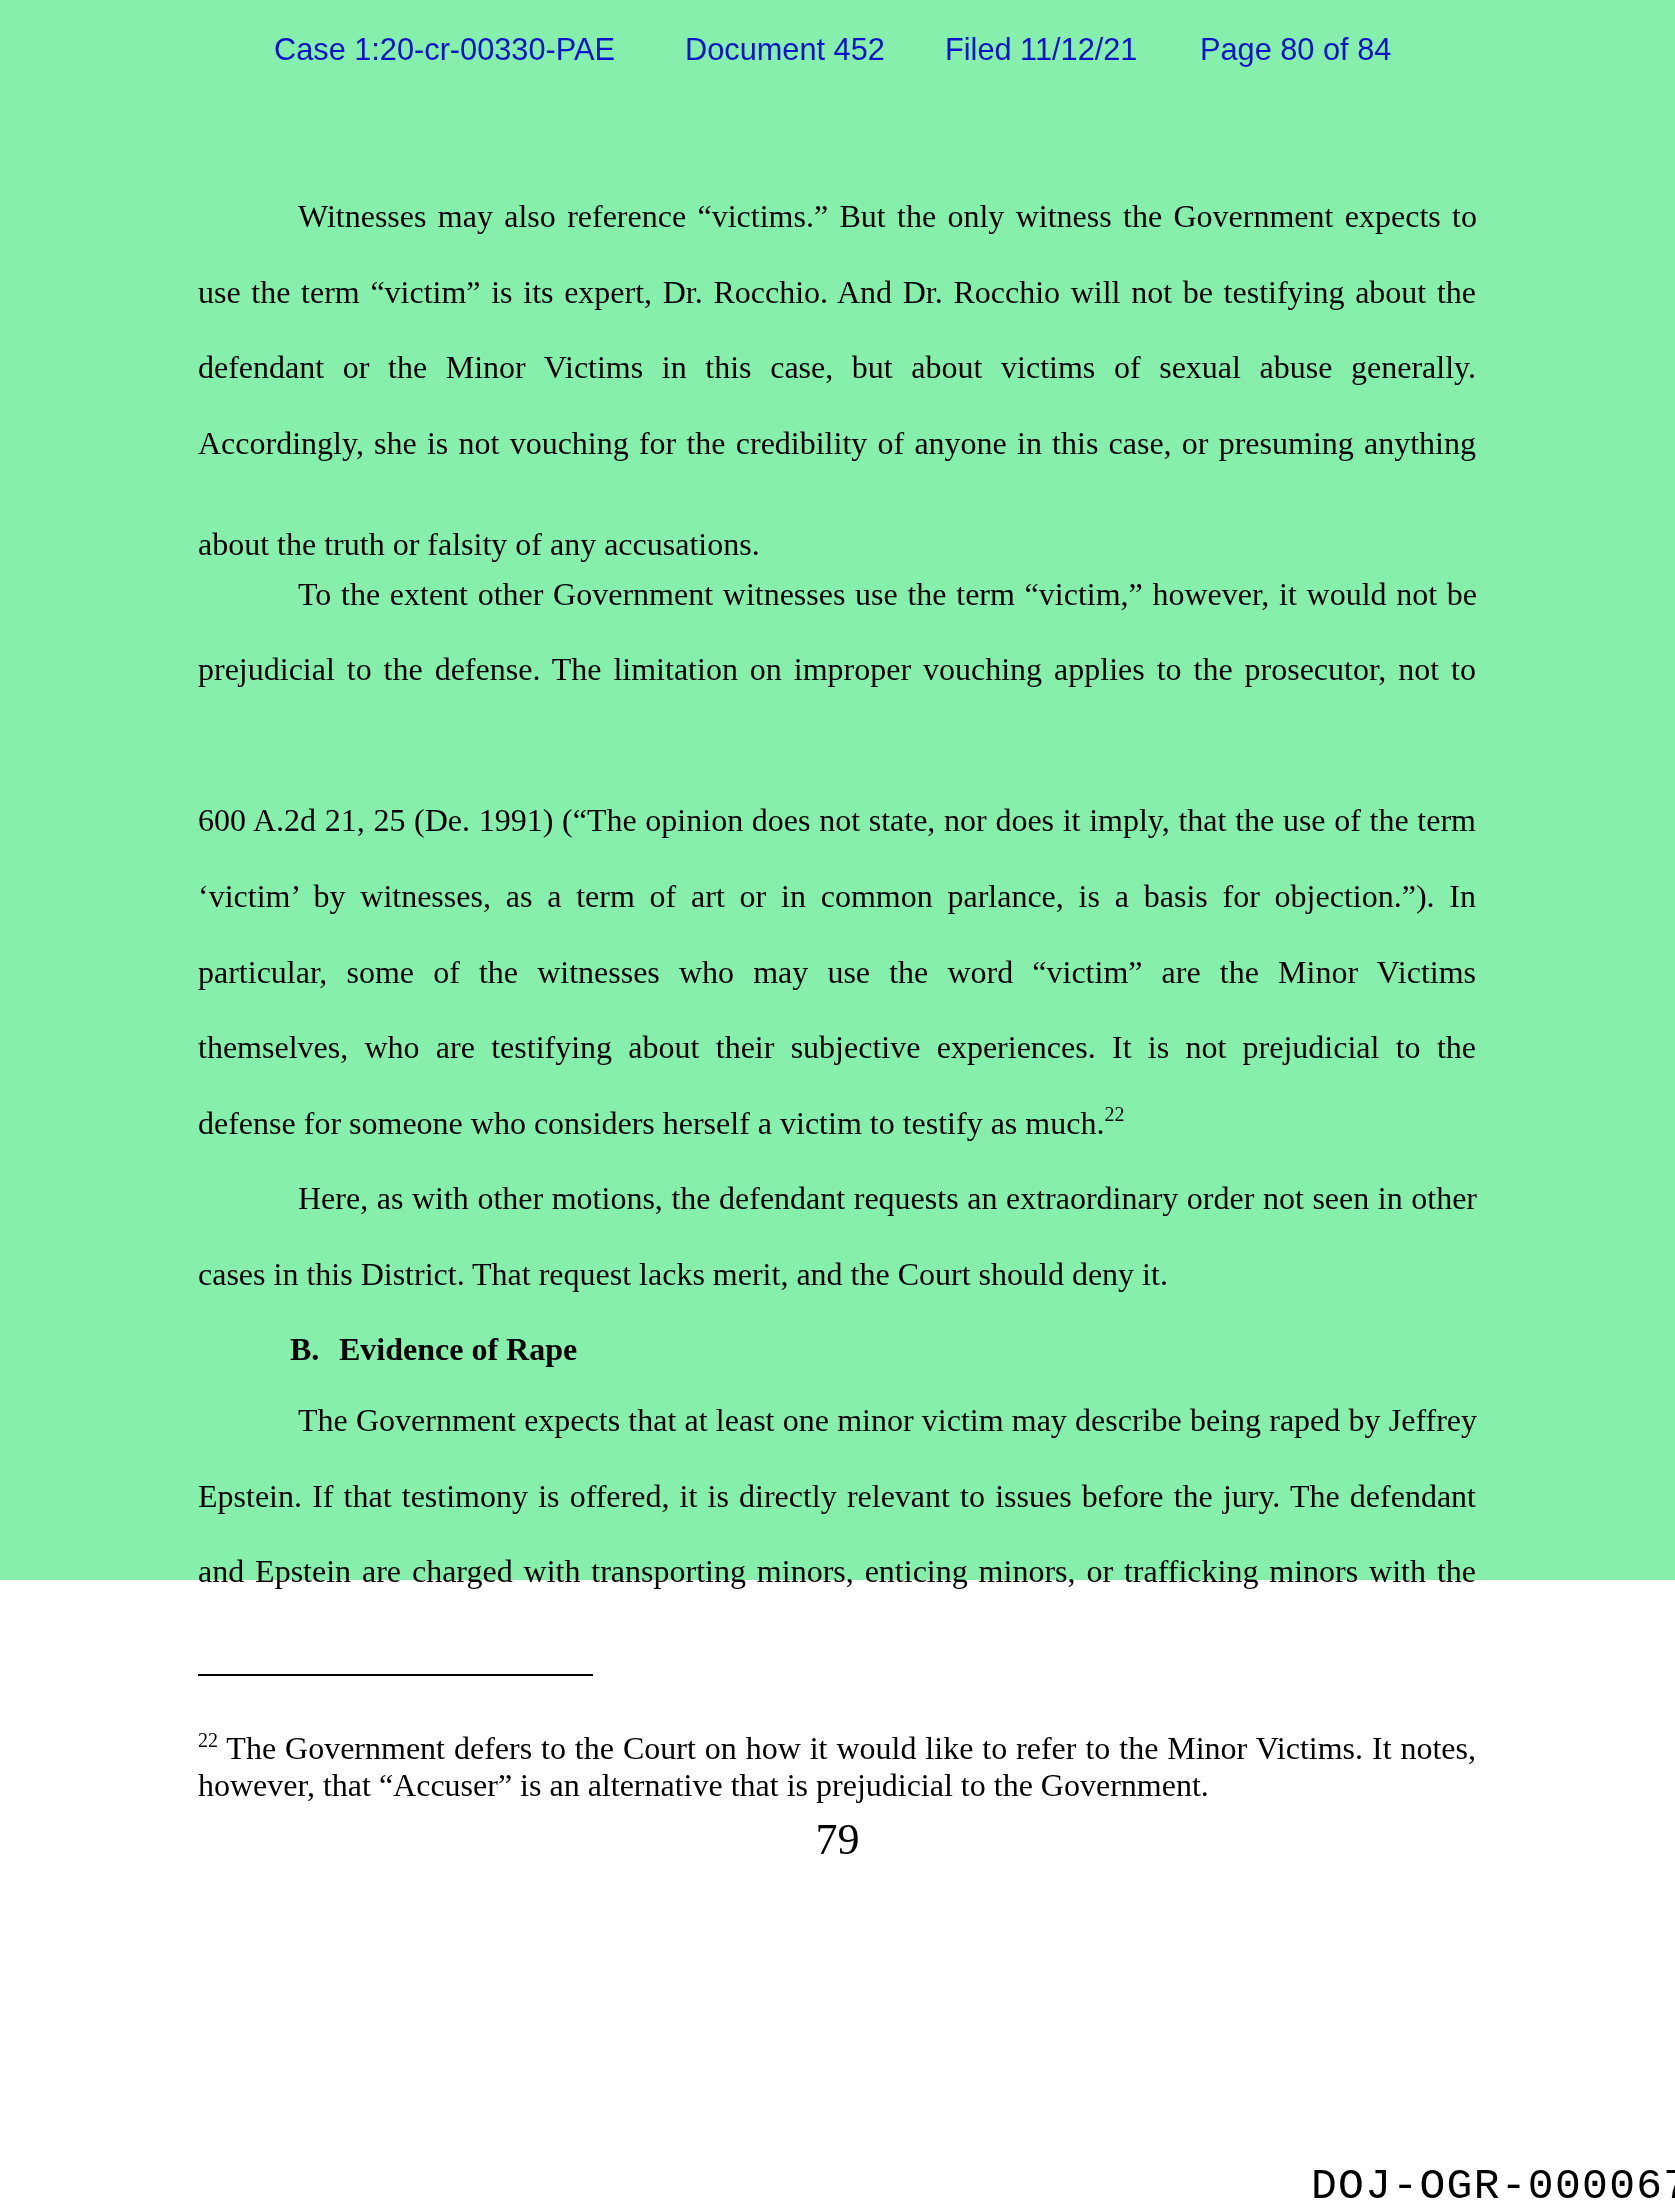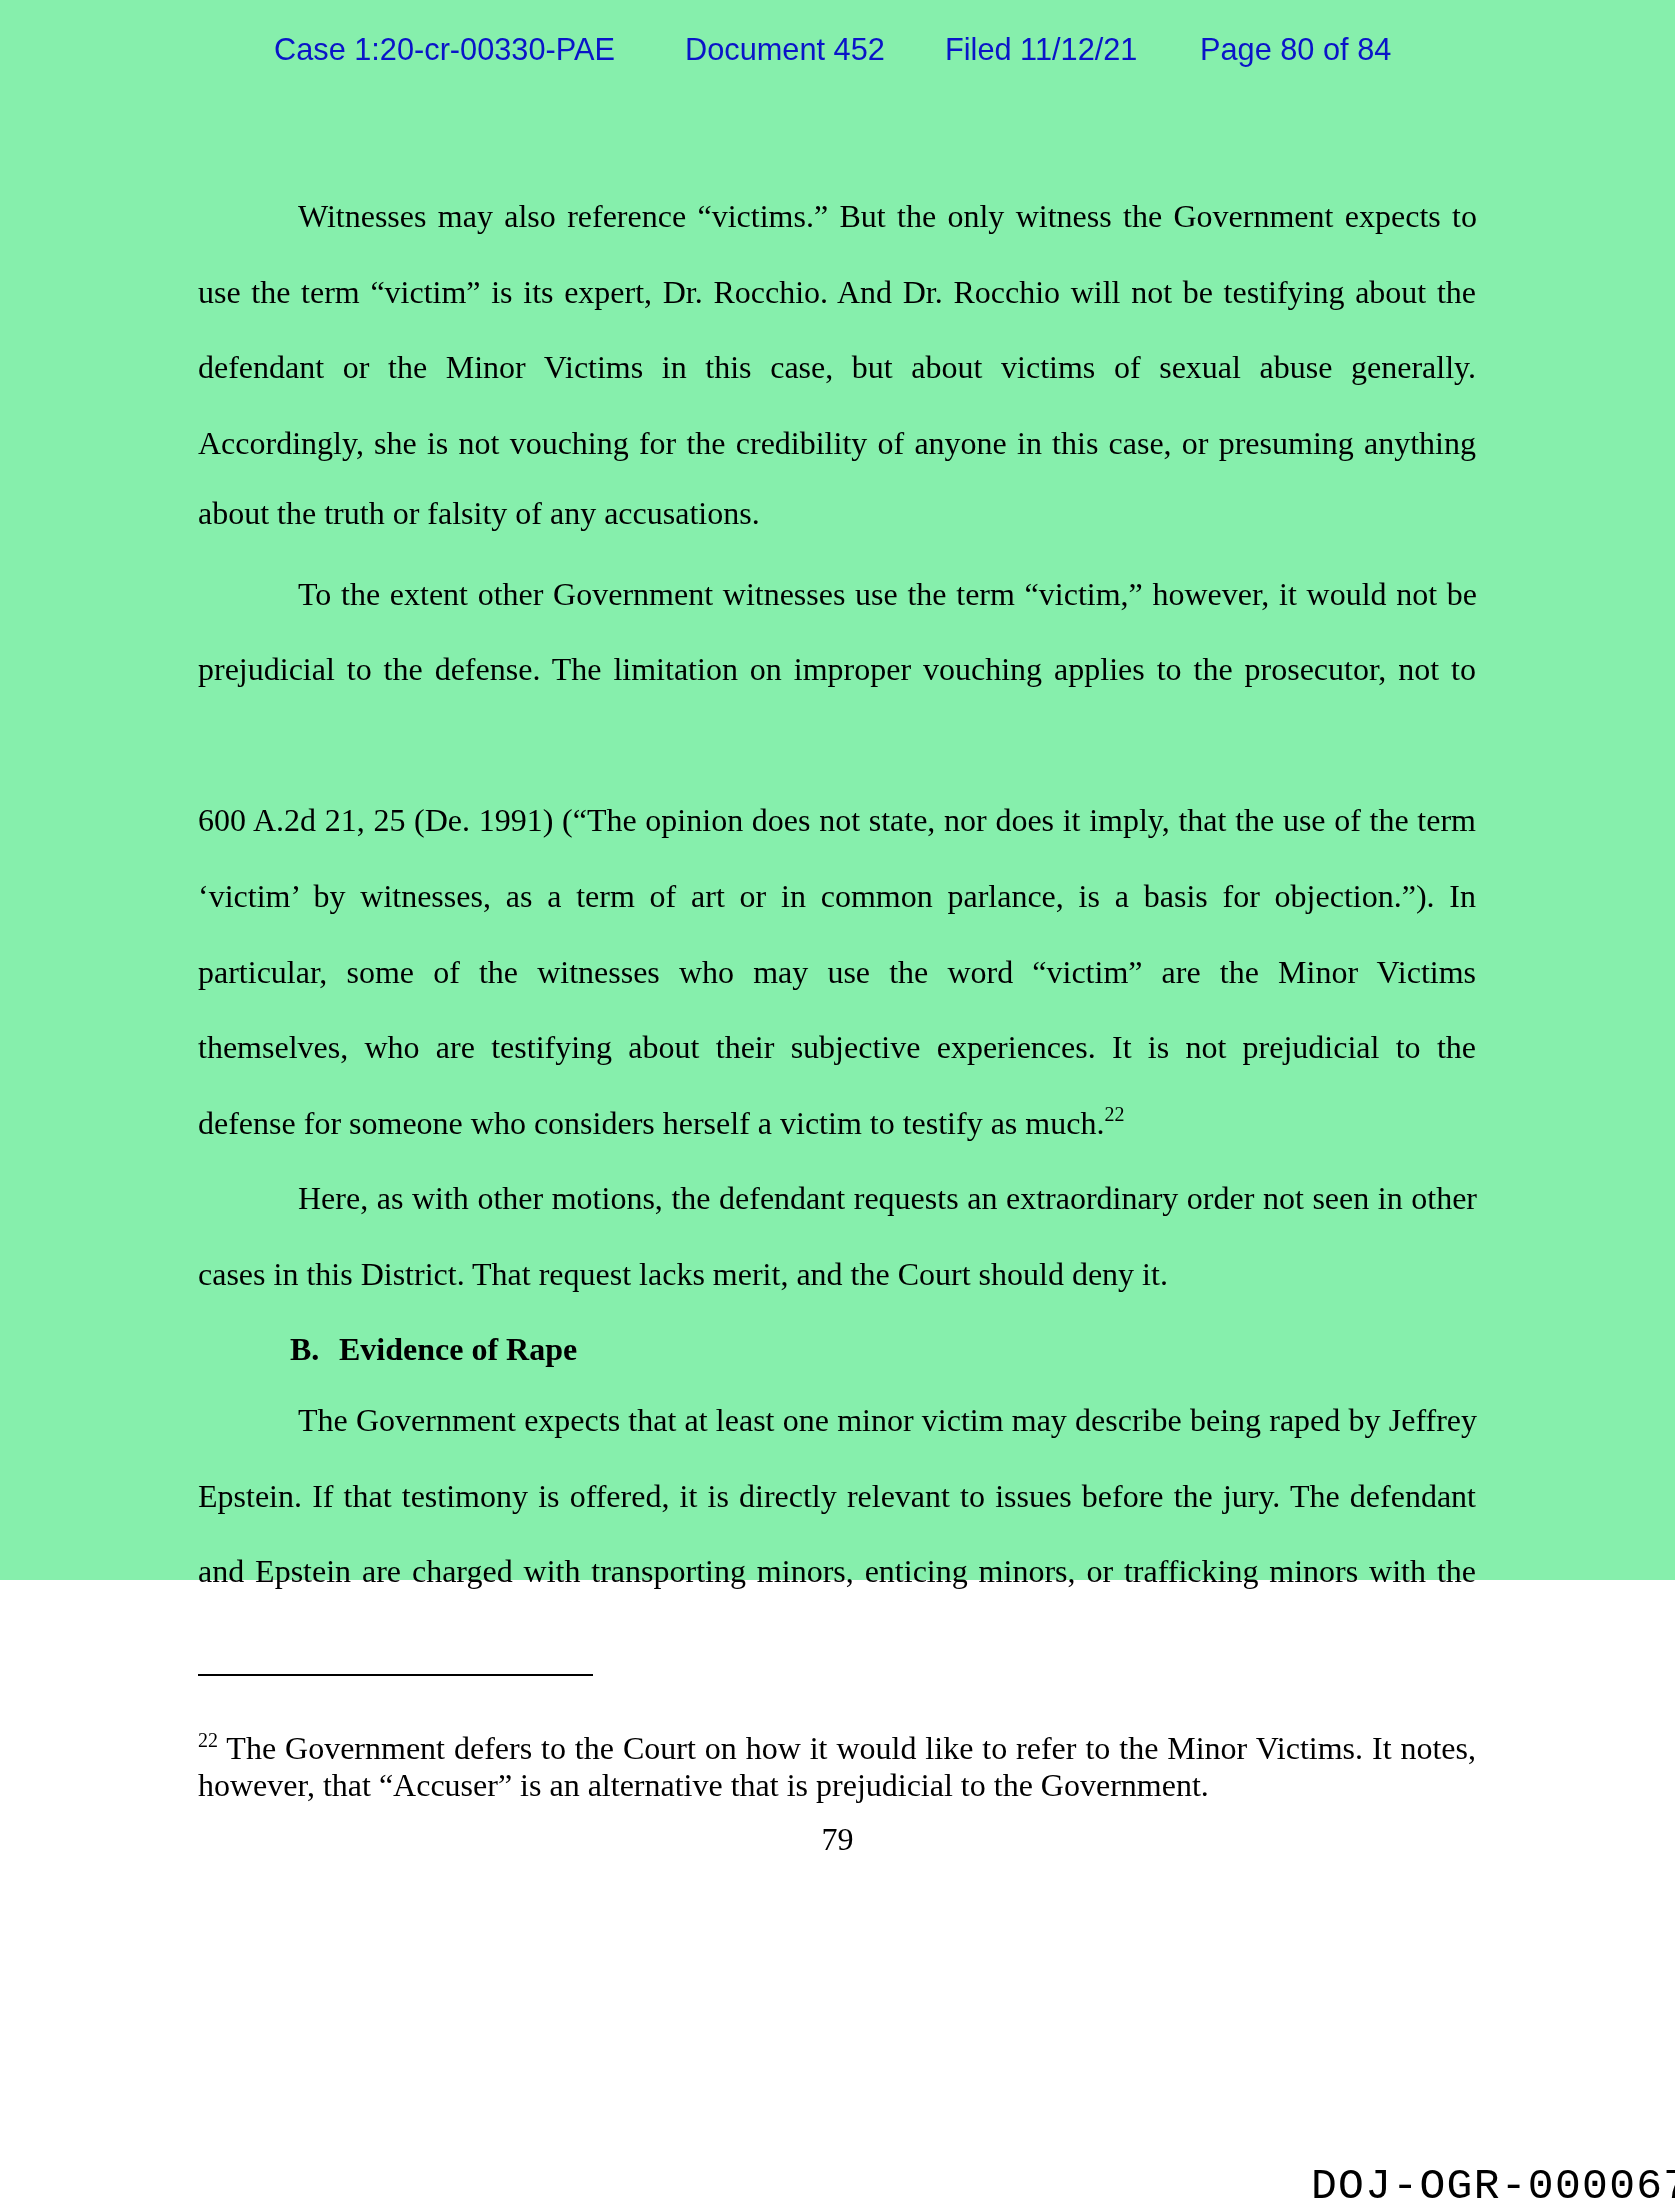--- a/index.html
+++ b/index.html
@@ -21,40 +21,40 @@
              font-size: 32px; color: #000; white-space: nowrap; height: 39px; line-height: 39px; margin-left: 42px; }
   .heading .num { display: inline-block; width: 49px; }
 
   .fn-rule { position: absolute; left: 198px; top: 1674px; width: 395px; height: 2px; background: #000; }
   .fn { position: absolute; left: 198px; width: 1278px; font-family: "Liberation Serif", serif;
         font-size: 32px; color: #000; white-space: nowrap; height: 37px; line-height: 37px; }
   .fn.just { text-align: justify; text-align-last: justify; }
   .fn .fnsup { font-size: 20px; vertical-align: 12.5px; line-height: 0; }
 
   .pagenum { position: absolute; left: 0; width: 1675px; text-align: center; top: 1821px;
-             font-family: "Liberation Serif", serif; font-size: 32px; line-height: 37px; color: #000; }
+             font-family: "Liberation Serif", serif; font-size: 44px; line-height: 37px; color: #000; }
 
   .bates { position: absolute; left: 1311px; top: 2168px; font-family: "Liberation Mono", monospace;
            font-size: 43px; letter-spacing: 1.3px; color: #000; line-height: 37px; white-space: nowrap; }
 </style>
 </head>
 <body>
 
 <div class="page">
 
   <div class="hdr" style="left:274px;">Case 1:20-cr-00330-PAE</div>
   <div class="hdr" style="left:685px;">Document 452</div>
   <div class="hdr" style="left:945px;">Filed 11/12/21</div>
   <div class="hdr" style="left:1200px;">Page 80 of 84</div>
 
   <div class="line just indent" style="top:197px;">Witnesses may also reference “victims.”  But the only witness the Government expects to</div>
   <div class="line just" style="top:273px;">use the term “victim” is its expert, Dr. Rocchio.  And Dr. Rocchio will not be testifying about the</div>
   <div class="line just" style="top:348px;">defendant or the Minor Victims in this case, but about victims of sexual abuse generally.</div>
   <div class="line just" style="top:424px;">Accordingly, she is not vouching for the credibility of anyone in this case, or presuming anything</div>
-  <div class="line left" style="top:494px;font-family:Liberation Serif, serif;">about the truth or falsity of any accusations.</div>
+  <div class="line left" style="top:525px;font-family:Liberation Serif, serif;">about the truth or falsity of any accusations.</div>
 
   <div class="line just indent" style="top:575px;">To the extent other Government witnesses use the term “victim,” however, it would not be</div>
   <div class="line just" style="top:650px;">prejudicial to the defense.  The limitation on improper vouching applies to the prosecutor, not to</div>
   <div class="line just" style="top:801px;">600 A.2d 21, 25 (De. 1991) (“The opinion does not state, nor does it imply, that the use of the term</div>
   <div class="line just" style="top:877px;">‘victim’ by witnesses, as a term of art or in common parlance, is a basis for objection.”).  In</div>
   <div class="line just" style="top:953px;">particular, some of the witnesses who may use the word “victim” are the Minor Victims</div>
   <div class="line just" style="top:1028px;">themselves, who are testifying about their subjective experiences.  It is not prejudicial to the</div>
   <div class="line left" style="top:1104px;"><span>defense for someone who considers herself a victim to testify as much.</span><span class="sup">22</span></div>
 
   <div class="line just indent" style="top:1179px;">Here, as with other motions, the defendant requests an extraordinary order not seen in other</div>

